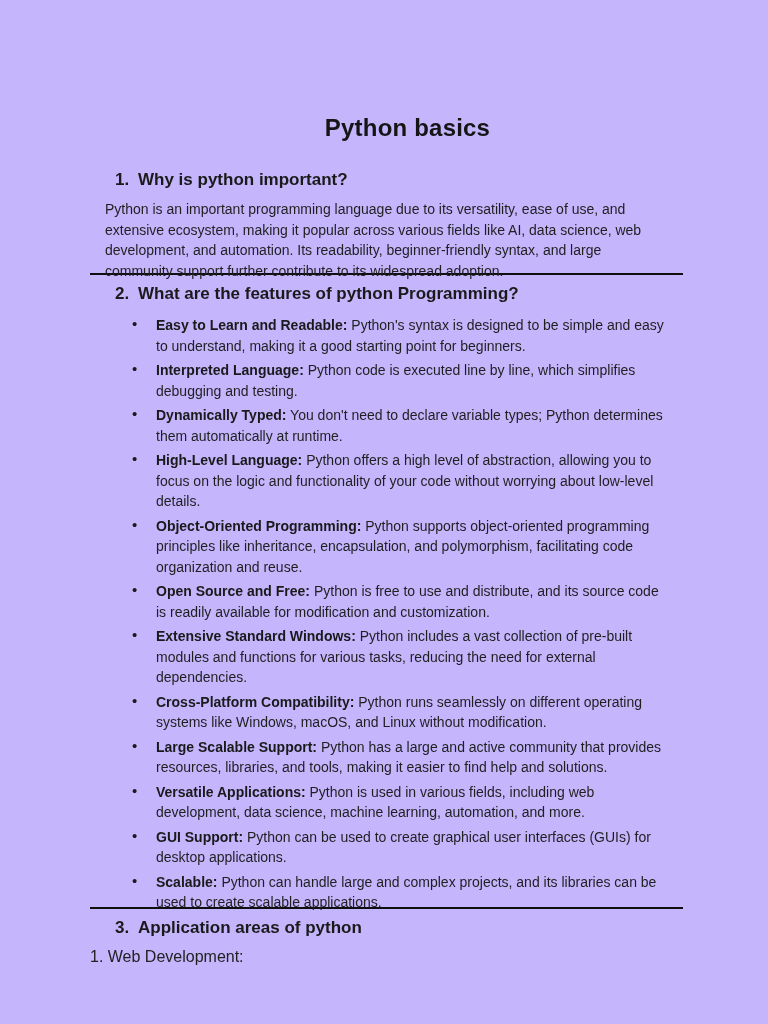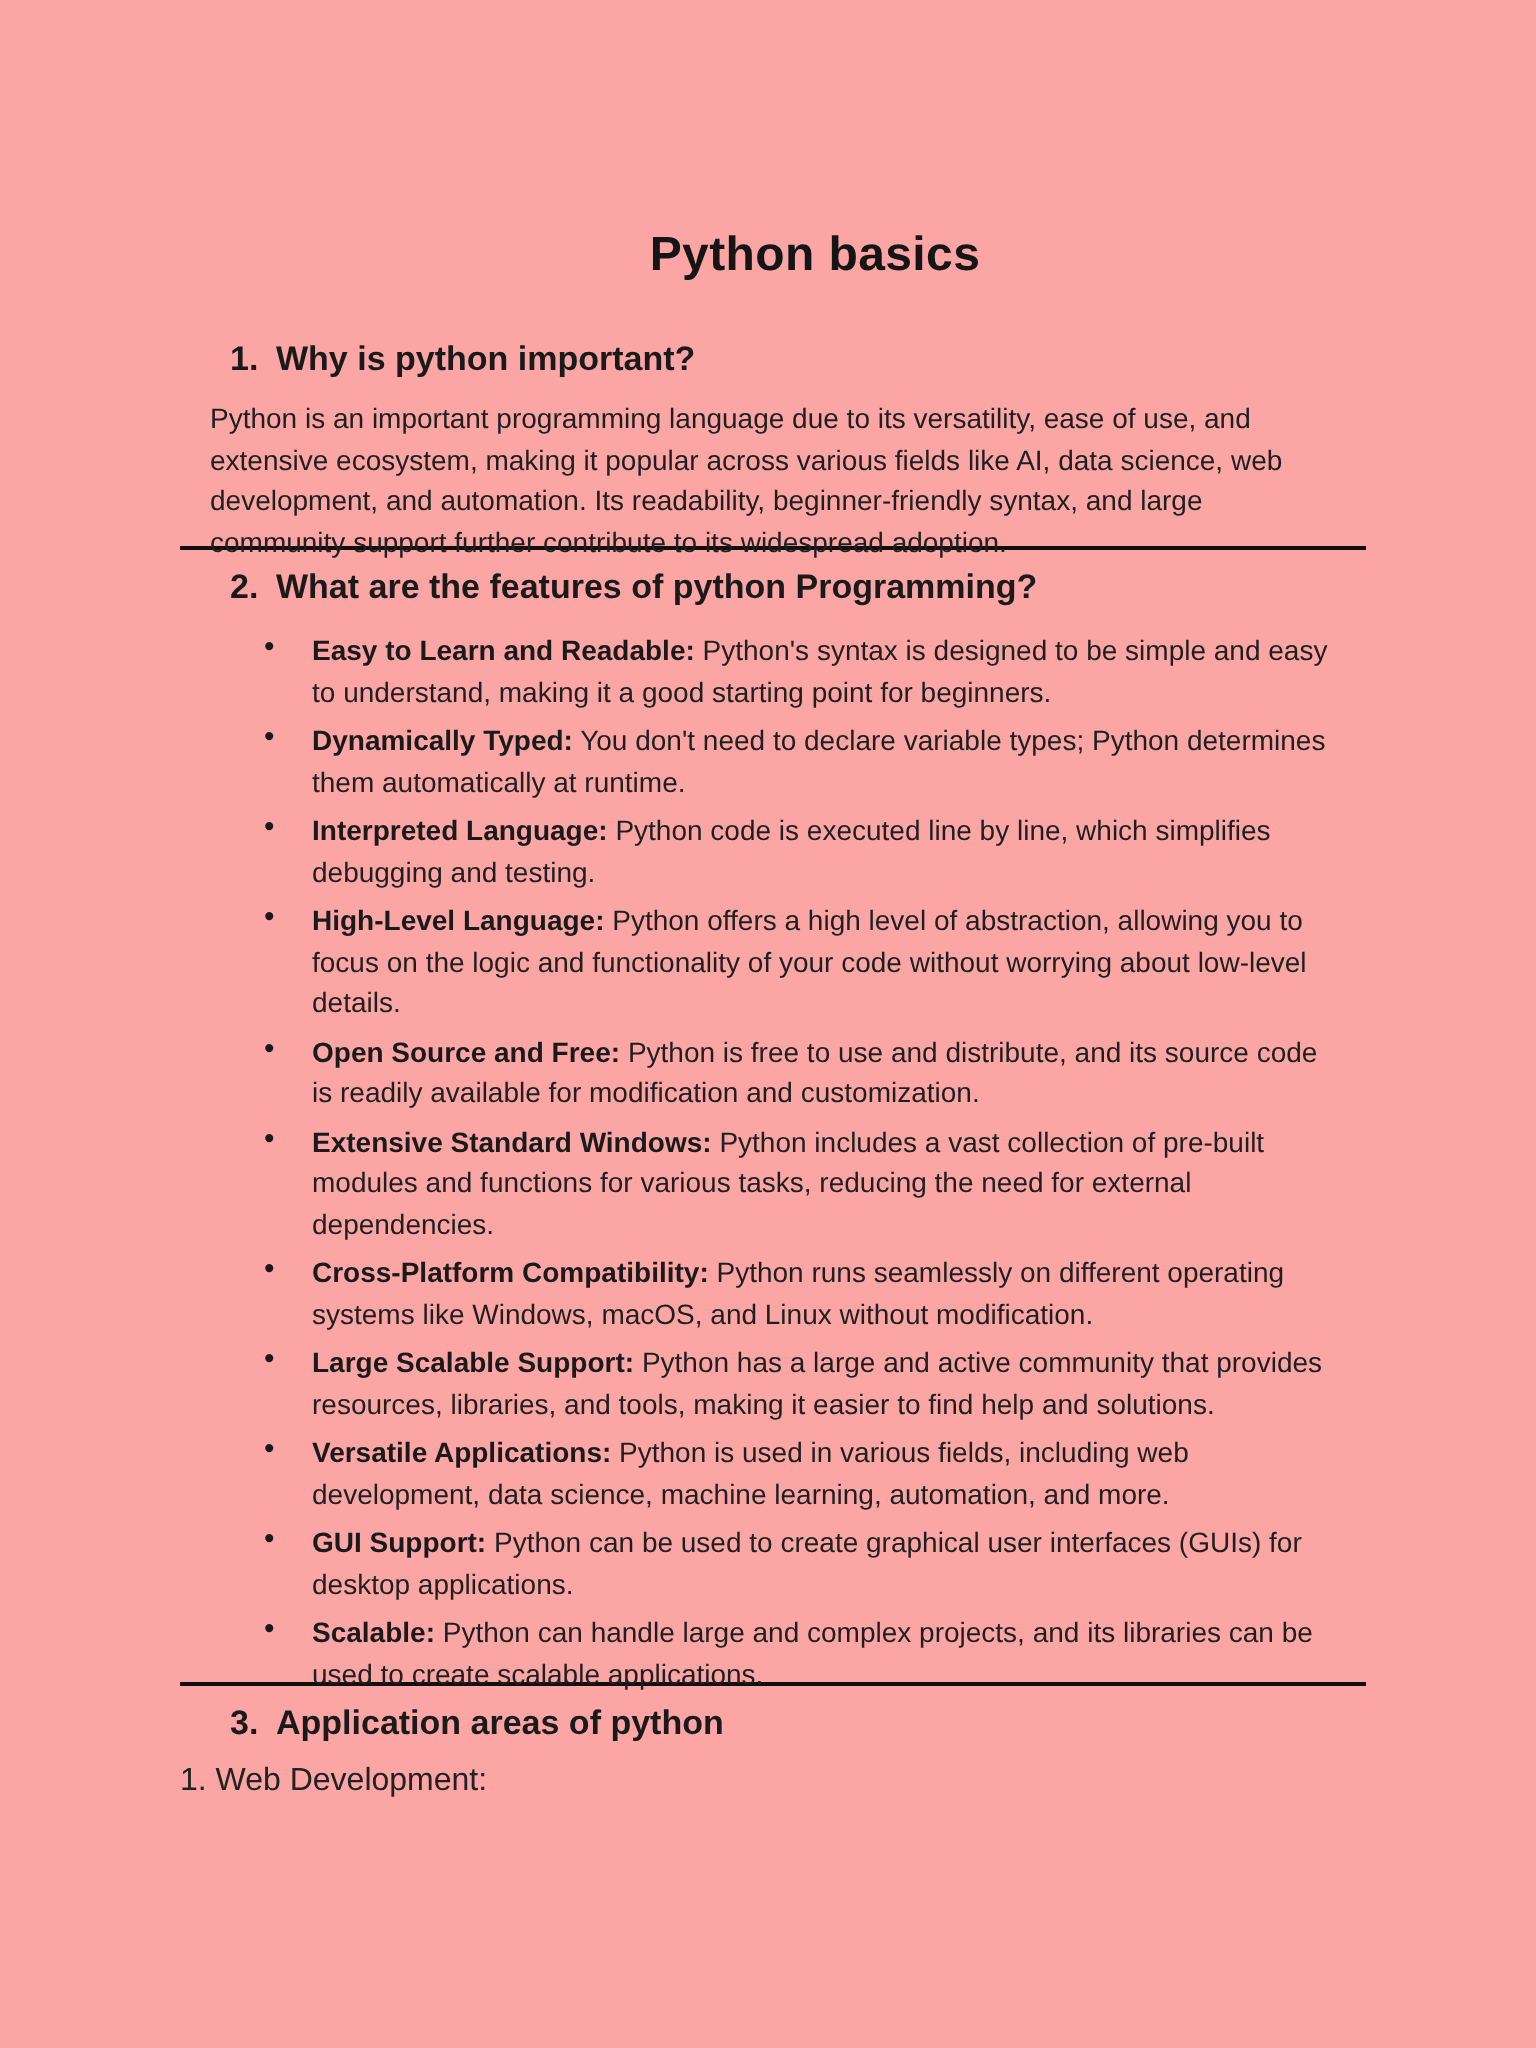--- a/index.html
+++ b/index.html
@@ -1,18 +1,18 @@
 <!DOCTYPE html>
 <html><head>
 <meta charset="utf-8">
 <style>
   html, body { margin: 0; padding: 0; background: #ffffff; }
   .page {
     width: 768px; height: 1024px; box-sizing: border-box;
-    background: #fca5a5; color: #1f1f1f; overflow: hidden;
+    background: #c4b5fd; color: #1f1f1f; overflow: hidden;
     font-family: "Liberation Sans", "DejaVu Sans", sans-serif;
   }
   .content { padding: 113px 85px 0 90px; }
 
   .doc-title {
     margin: 0; padding-left: 42px; text-align: center;
     font-size: 24px; font-weight: 700; line-height: 30px;
     color: #151515; letter-spacing: 0.2px;
   }
 
@@ -67,23 +67,24 @@
       <div class="rule"></div>
     </section>
 
     <section id="section-2">
       <h2 class="section-heading">
         <span class="num">2.</span>
         <span>What are the features of python Programming?</span>
       </h2>
       <ul class="features-list">
         <li><span class="feature-label">Easy to Learn and Readable:</span> <span>Python's syntax is designed to be simple and easy to understand, making it a good starting point for beginners.</span></li>
+        <li><span class="feature-label">Interpreted Language:</span> <span>Python code is executed line by line, which simplifies debugging and testing.</span></li>
         <li><span class="feature-label">Dynamically Typed:</span> <span>You don't need to declare variable types; Python determines them automatically at runtime.</span></li>
-        <li><span class="feature-label">Interpreted Language:</span> <span>Python code is executed line by line, which simplifies debugging and testing.</span></li>
         <li><span class="feature-label">High-Level Language:</span> <span>Python offers a high level of abstraction, allowing you to focus on the logic and functionality of your code without worrying about low-level details.</span></li>
+        <li><span class="feature-label">Object-Oriented Programming:</span> <span>Python supports object-oriented programming principles like inheritance, encapsulation, and polymorphism, facilitating code organization and reuse.</span></li>
         <li><span class="feature-label">Open Source and Free:</span> <span>Python is free to use and distribute, and its source code is readily available for modification and customization.</span></li>
         <li><span class="feature-label">Extensive Standard Windows:</span> <span>Python includes a vast collection of pre-built modules and functions for various tasks, reducing the need for external dependencies.</span></li>
         <li><span class="feature-label">Cross-Platform Compatibility:</span> <span>Python runs seamlessly on different operating systems like Windows, macOS, and Linux without modification.</span></li>
         <li><span class="feature-label">Large Scalable Support:</span> <span>Python has a large and active community that provides resources, libraries, and tools, making it easier to find help and solutions.</span></li>
         <li><span class="feature-label">Versatile Applications:</span> <span>Python is used in various fields, including web development, data science, machine learning, automation, and more.</span></li>
         <li><span class="feature-label">GUI Support:</span> <span>Python can be used to create graphical user interfaces (GUIs) for desktop applications.</span></li>
         <li><span class="feature-label">Scalable:</span> <span>Python can handle large and complex projects, and its libraries can be used to create scalable applications.</span></li>
       </ul>
       <div class="rule"></div>
     </section>

